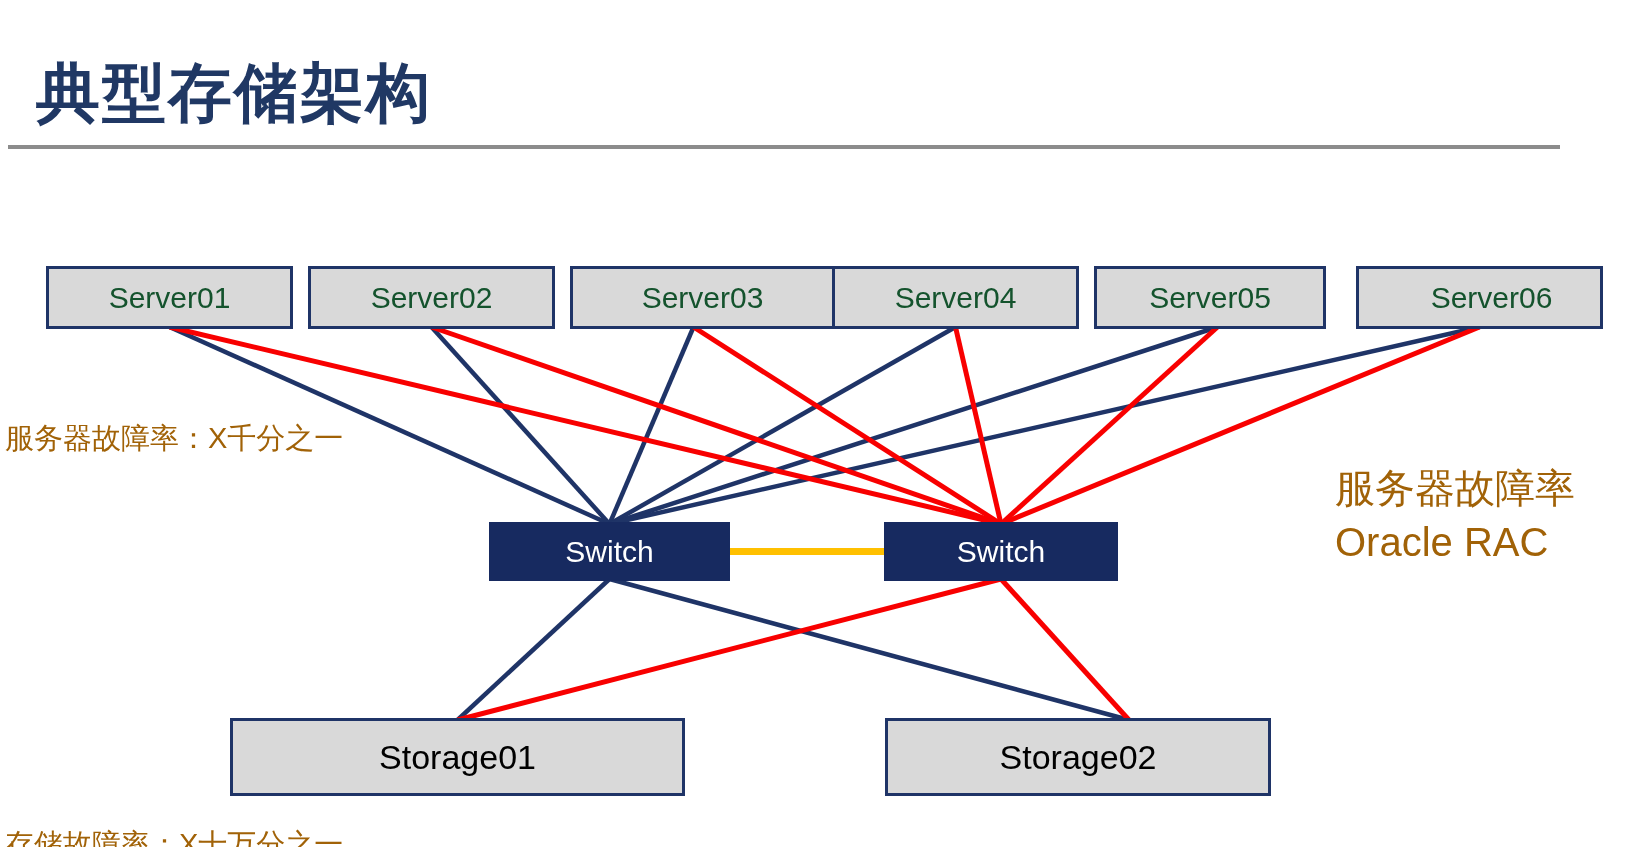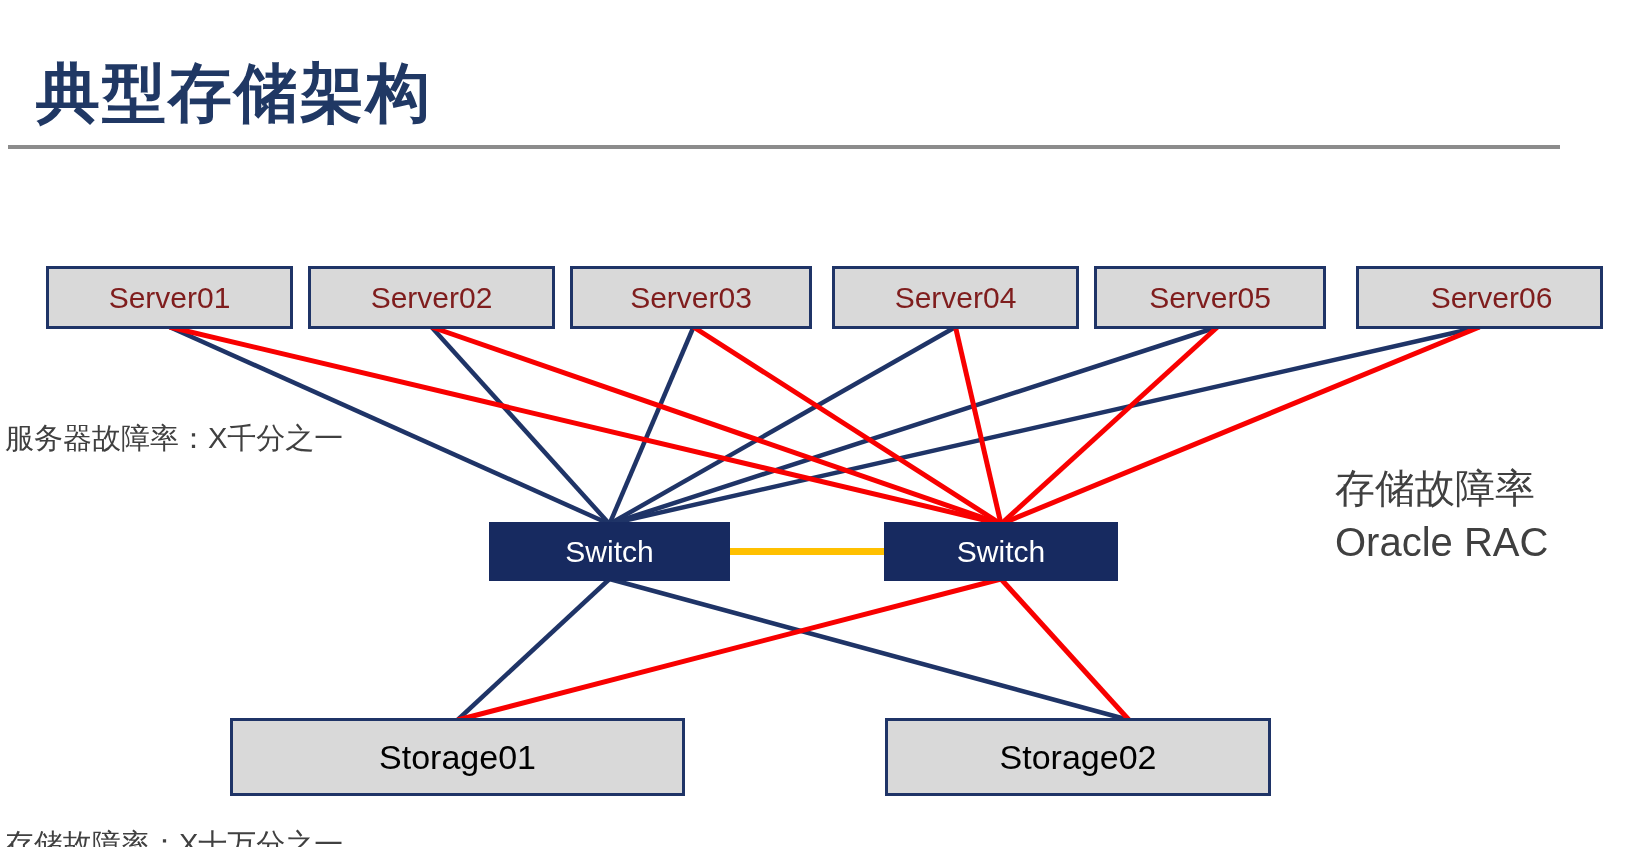--- a/index.html
+++ b/index.html
@@ -3,29 +3,29 @@
 <meta charset="utf-8">
 <style>
   html,body{margin:0;padding:0;background:#fff;}
   #slide{
     position:relative;width:1632px;height:847px;background:#ffffff;overflow:hidden;
     font-family:"Liberation Sans", sans-serif;
     margin-top:48px;
   }
   #wires{position:absolute;left:0;top:0;z-index:1;}
   .node{position:absolute;z-index:2;display:flex;align-items:center;justify-content:center;box-sizing:border-box;}
-  .server{background:#D9D9D9;border:3px solid #1F3467;font-size:30px;color:#7f1d1d;}
+  .server{background:#D9D9D9;border:3px solid #1F3467;font-size:30px;color:#14532d;}
   .storage{background:#D9D9D9;border:3px solid #1F3467;font-size:34px;color:#000;}
   .switch{background:#172A60;color:#ffffff;font-size:30px;}
   #page-title{
     position:absolute;left:36px;top:2px;z-index:2;color:#203864;
     font-size:64px;font-weight:bold;letter-spacing:2px;white-space:nowrap;
   }
   #title-rule{position:absolute;left:8px;top:97px;width:1552px;height:4px;background:#8C8C8C;z-index:2;}
-  .note{position:absolute;z-index:3;color:#404040;white-space:nowrap;}
+  .note{position:absolute;z-index:3;color:#a16207;white-space:nowrap;}
   #server-failure-note{left:5px;top:371px;font-size:29px;}
   #storage-failure-note{left:5px;top:777px;font-size:29px;}
   #cluster-note{left:1335px;top:413px;font-size:40px;line-height:54px;}
   #cluster-note div{white-space:nowrap;}
 </style>
 </head>
 <body>
 
 <div id="slide">
 
@@ -51,21 +51,21 @@
 
   <div id="page-title">典型存储架构</div>
   <div id="title-rule"></div>
 
   <div class="node server" style="left:46px;  top:218px;width:247px;height:63px;">
     <span>Server01</span>
   </div>
   <div class="node server" style="left:308px; top:218px;width:247px;height:63px;">
     <span>Server02</span>
   </div>
-  <div class="node server" style="left:570px; top:218px;width:242px;height:63px;">
+  <div class="node server" style="left:570px; top:218px;width:265px;height:63px;">
     <span>Server03</span>
   </div>
   <div class="node server" style="left:832px; top:218px;width:247px;height:63px;">
     <span>Server04</span>
   </div>
   <div class="node server" style="left:1094px;top:218px;width:232px;height:63px;">
     <span>Server05</span>
   </div>
   <div class="node server" style="left:1356px;top:218px;width:247px;height:63px;padding-left:24px;">
     <span>Server06</span>
@@ -81,17 +81,17 @@
   <div class="node storage" style="left:230px;top:670px;width:455px;height:78px;">
     <span>Storage01</span>
   </div>
   <div class="node storage" style="left:885px;top:670px;width:386px;height:78px;">
     <span>Storage02</span>
   </div>
 
   <div class="note" id="server-failure-note">服务器故障率：X千分之一</div>
   <div class="note" id="storage-failure-note">存储故障率：X十万分之一</div>
   <div class="note" id="cluster-note">
-    <div>存储故障率</div>
+    <div>服务器故障率</div>
     <div>Oracle RAC</div>
   </div>
 
 </div>
 
 </body></html>

